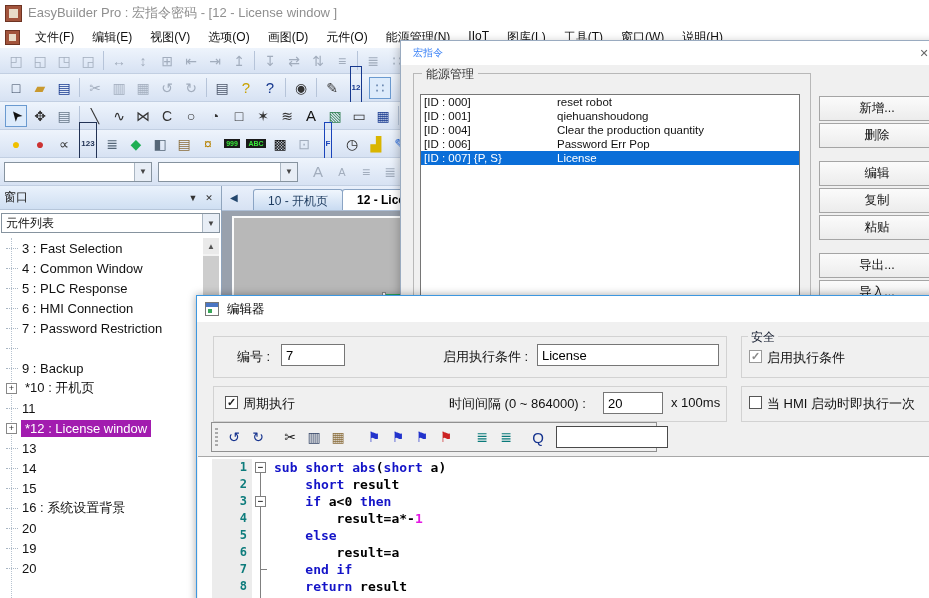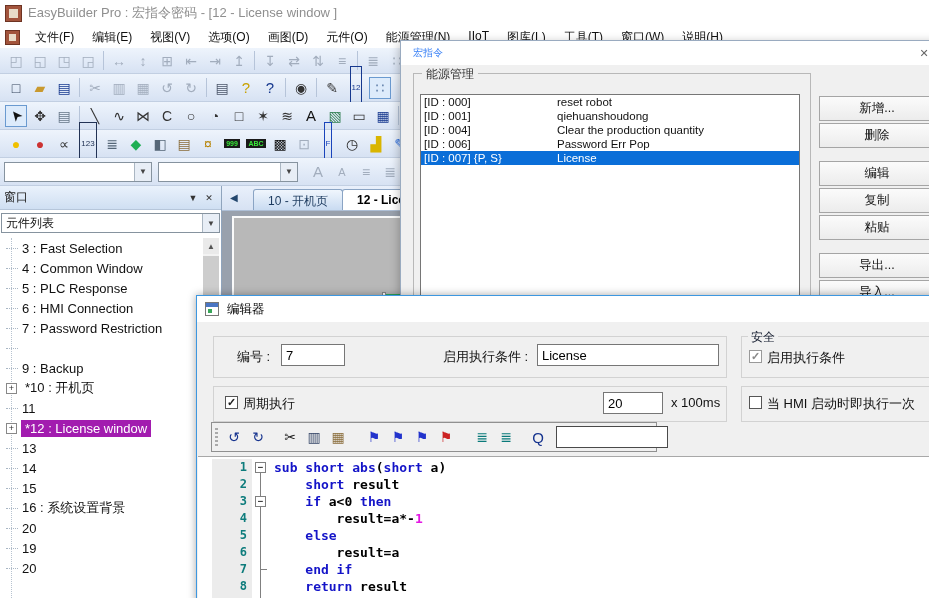--- a/index.html
+++ b/index.html
@@ -13,21 +13,21 @@
   #titletext{color:#8f8f8f;font-size:13px;white-space:nowrap}
   #menubar{left:0;top:26px;width:929px;height:22px;background:#fff;display:flex;align-items:center}
   .menuitem{padding:2px 9px;color:#111;font-size:12px;white-space:nowrap}
   
   .tbrow{left:0;width:929px;background:linear-gradient(#eef4fc,#d7e2f3);border-bottom:1px solid #c2cfe2;
          display:flex;align-items:center;padding-left:4px;box-sizing:border-box}
   .tbi{width:22px;height:22px;display:flex;align-items:center;justify-content:center;font-size:14px;
        margin:0 1px;border:1px solid transparent;box-sizing:border-box;flex:none}
   .tbi.act{border-color:#6a9ad0;background:#ddebfb}
   .tbi.dis span{color:#a2adbd !important}
-  .tbi .bx{border:1px solid currentColor;font-size:8px;line-height:9px;padding:16px 1px;font-weight:normal}
+  .tbi .bx{border:1px solid currentColor;font-size:8px;line-height:9px;padding:16px 1px;font-weight:bold}
   .sep{width:1px;height:19px;background:#b6c4d9;margin:0 3px;flex:none}
   .combo{height:20px;background:#fff;border:1px solid #86939f;display:flex;align-items:center;
          justify-content:space-between;font-size:12px;box-sizing:border-box}
   .combo .arr{width:16px;height:100%;display:flex;align-items:center;justify-content:center;
               font-size:8px;color:#444;background:#e8eef6;border-left:1px solid #aab6c2}
   
   #leftpanel{left:0;top:186px;width:222px;height:412px;background:#fff;border-right:1px solid #8fa4bd;box-sizing:border-box}
   #lp-header{position:absolute;left:0;top:0;width:100%;height:24px;background:linear-gradient(#eaf2fc,#cfdff2);
              border-bottom:1px solid #b6c6da;display:flex;align-items:center;padding:0 4px;box-sizing:border-box}
   #lp-title{flex:1;font-size:12px;color:#222}
@@ -537,20 +537,21 @@
 
   <div class="egroup" style="left:544px;top:40px;width:260px;height:40px">
     <span class="eglabel" style="left:6px;top:-8px">安全</span>
   </div>
   <div class="cb gray" style="left:552px;top:54px" id="cbExec">✓</div>
   <span class="elabel" style="left:570px;top:53px">启用执行条件</span>
 
   <div class="egroup" style="left:16px;top:90px;width:512px;height:34px"></div>
   <div class="cb" style="left:28px;top:100px" id="cbPeriodic">✓</div>
   <span class="elabel" style="left:46px;top:99px">周期执行</span>
+  <span class="elabel" style="left:252px;top:99px">时间间隔 (0 ~ 864000) :</span>
   <input class="efield" style="left: 406px; top: 96px; width: 60px;" value="20">
   <span class="elabel" style="left:474px;top:99px">x 100ms</span>
 
   <div class="egroup" style="left:544px;top:90px;width:260px;height:34px"></div>
   <div class="cb" style="left:552px;top:100px" id="cbRunOnce"></div>
   <span class="elabel" style="left:570px;top:99px">当 HMI 启动时即执行一次</span>
 
   <div id="etoolbar">
     <div style="display:flex;align-items:center">
         <div class="tbi">

